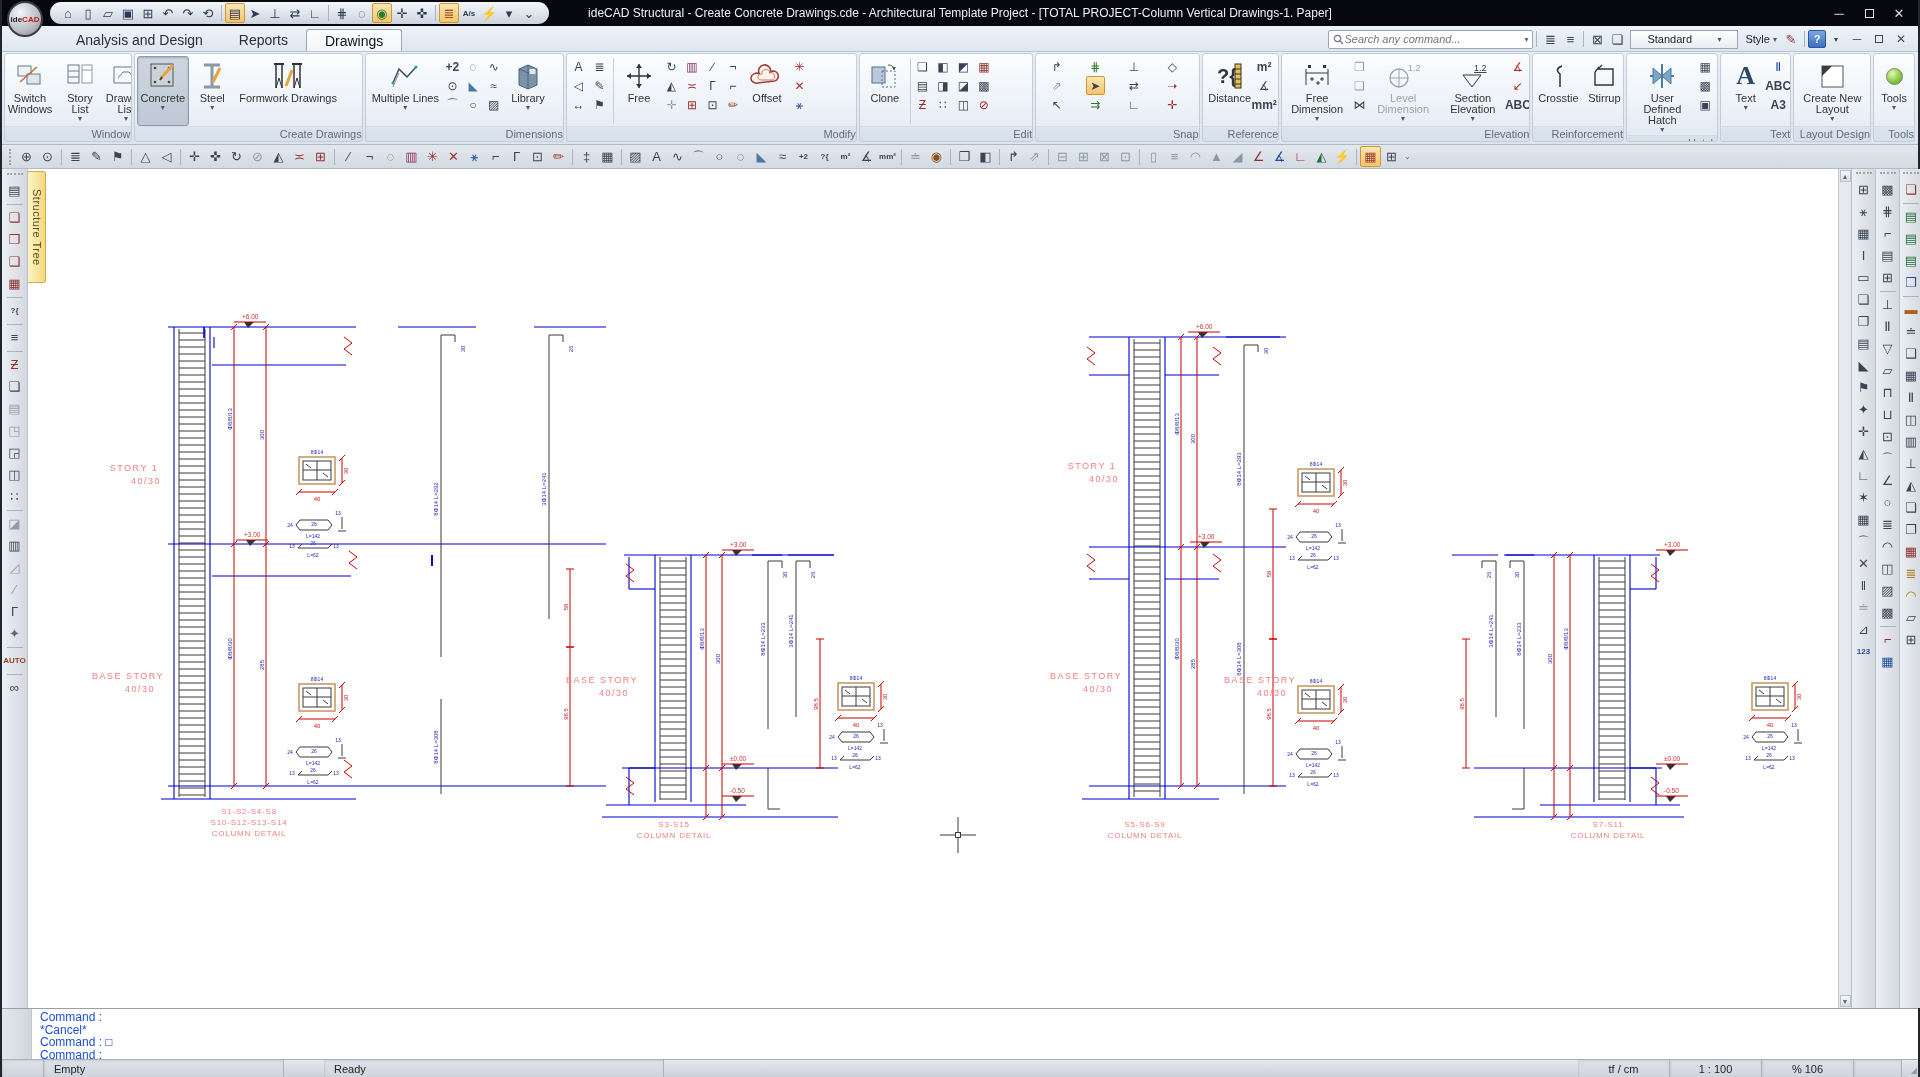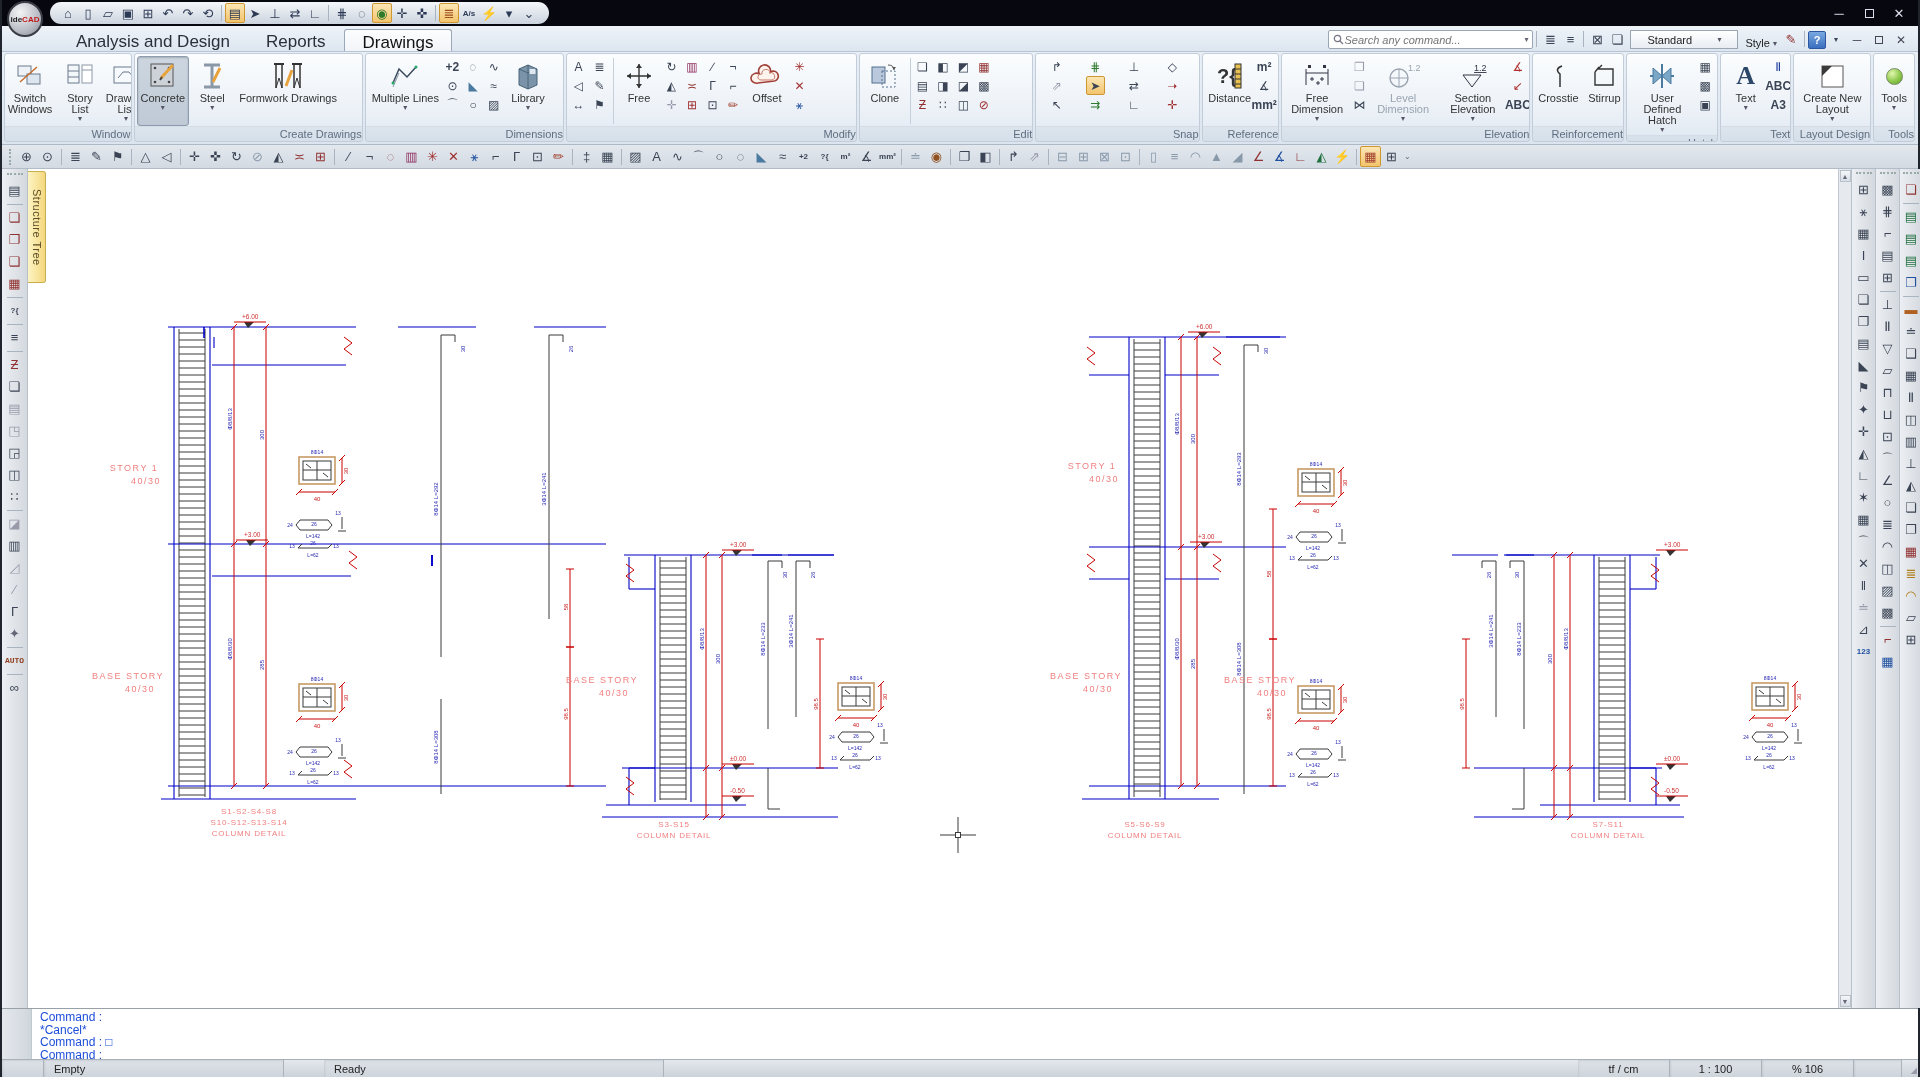--- a/index.html
+++ b/index.html
@@ -16,23 +16,23 @@
 .winbtn{width:30px;height:100%;display:flex;align-items:center;justify-content:center;color:#dde;font-size:13px;cursor:default}
 .winbtn .box{width:9px;height:9px;border:1px solid #dde}
 
 .ic{display:inline-flex;align-items:center;justify-content:center;width:20px;height:20px;font-size:13px;color:#3a4454;border-radius:2px;cursor:default;flex:0 0 auto}
 .ic.multi{font-size:8px;font-weight:bold;letter-spacing:0}
 .ic.hl{background:linear-gradient(#fbe6b4,#f3c46d);border:1px solid #cf9732}
 .isep{display:inline-block;width:1px;height:16px;background:#aab4c0;margin:0 3px;flex:0 0 auto;align-self:center}
 
 .tabrow{position:absolute;left:0;top:26px;width:100%;height:26px;background:linear-gradient(#eef3f8,#dde6f0);border-bottom:1px solid #b8c4d2;display:flex;align-items:flex-end}
 .tabs{display:flex;margin-left:56px;height:22px}
-.tab{padding:3px 18px 0;font-size:17px;color:#2a2f38;height:22px}
+.tab{padding:3px 18px 0;font-size:14px;color:#2a2f38;height:22px}
 .tab.active{background:linear-gradient(#fdfdfe,#f2f5f9);border:1px solid #9aa8b8;border-bottom:none;border-radius:3px 3px 0 0;color:#111}
-.tabrow-right{position:absolute;right:6px;top:3px;display:flex;align-items:flex-end;height:20px}
+.tabrow-right{position:absolute;right:6px;top:3px;display:flex;align-items:center;height:20px}
 .searchbox{display:flex;align-items:center;background:#fff;border:1px solid #9aa6b4;border-radius:2px;width:205px;height:19px;padding:0 4px}
 .searchbox input{border:none;outline:none;flex:1;font-size:11px;font-style:italic;color:#888;font-family:"Liberation Sans",sans-serif}
 .combo{display:flex;align-items:center;background:linear-gradient(#fff,#e8edf3);border:1px solid #9aa6b4;height:19px;font-size:11px;padding:0 16px;color:#222}
 .combo .arr{margin-left:auto;font-size:8px;color:#556}
 .lbl-drop{display:flex;align-items:center;font-size:11px;color:#222;padding:0 4px}
 .helpbtn{width:18px;height:18px;background:linear-gradient(#7aa7e0,#3a6fc0);color:#fff;font-weight:bold;font-size:11px;display:flex;align-items:center;justify-content:center;border:1px solid #2c56a0;border-radius:2px}
 .mdibtn{width:22px;height:18px;display:flex;align-items:center;justify-content:center;color:#445;font-size:12px;border:1px solid transparent}
 .mdibtn .box{width:8px;height:8px;border:1px solid #445}
 
 .ribbon{position:absolute;left:0;top:52px;width:100%;height:93px;background:linear-gradient(#e9eff6,#dce5ef);display:flex;padding:1px 1px 2px 2px;border-bottom:1px solid #aeb9c6}
@@ -120,20 +120,21 @@
         <span class="ic hl" style="color: rgb(44, 122, 44);">◉</span>
         <span class="ic">✛</span>
         <span class="ic">✜</span>
         <span class="isep"></span>
         <span class="ic hl" style="color: rgb(160, 80, 32);">≣</span>
         <span class="ic multi">A/s</span>
         <span class="ic" style="color: rgb(176, 128, 32);">⚡</span>
         <span class="ic">▾</span>
         <span class="ic">⌄</span>
       </div>
+    <div class="title-text">ideCAD Structural - Create Concrete Drawings.cde - Architectural Template Project - [TOTAL PROJECT-Column Vertical Drawings-1. Paper]</div>
     <div class="winbtns">
       <div class="winbtn">─</div>
       <div class="winbtn">
           <span class="box"></span>
         </div>
       <div class="winbtn">✕</div>
     </div>
   </div>
 
   <div class="tabrow">
@@ -669,21 +670,21 @@
           <span class="ic">◫</span>
           <span class="ic">∷</span>
           <span class="isep"></span>
           <span class="ic" style="color: rgb(153, 153, 170);">◪</span>
           <span class="ic">▥</span>
           <span class="ic" style="color: rgb(153, 153, 170);">◿</span>
           <span class="ic" style="color: rgb(153, 153, 170);">∕</span>
           <span class="ic">Γ</span>
           <span class="ic" style="color: rgb(102, 102, 119);">✦</span>
           <span class="isep"></span>
-          <span class="ic multi" style="color: rgb(144, 64, 32); font-family: Liberation Mono, monospace;">AUTO</span>
+          <span class="ic multi" style="color: rgb(144, 64, 32);">AUTO</span>
           <span class="isep"></span>
           <span class="ic">∞</span>
         </span>
     </div>
     <div class="treetab">
         <span>Structure Tree</span>
       </div>
 
     <div class="canvas">
       <svg id="dwg" width="1792" height="839" viewBox="0 0 1792 839">

